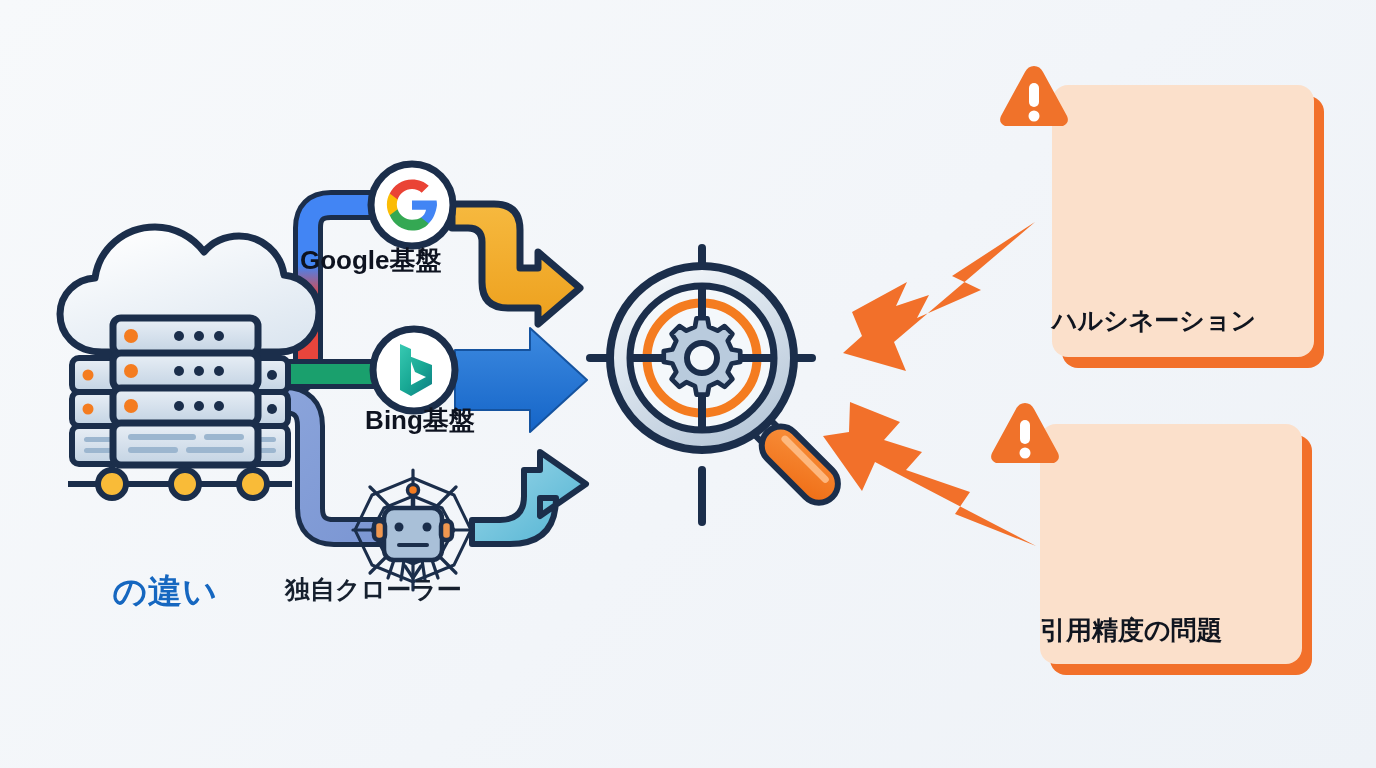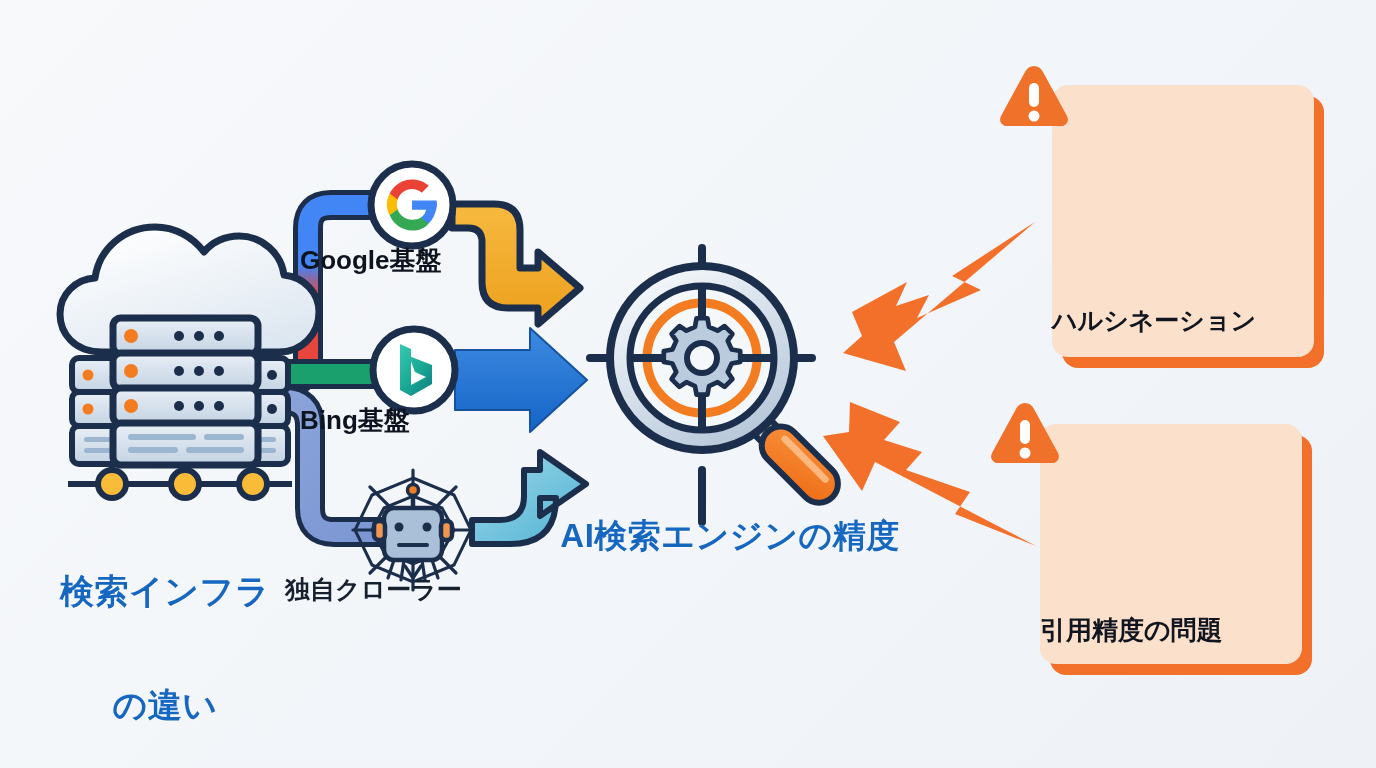--- a/index.html
+++ b/index.html
@@ -50,20 +50,21 @@
     top: 246px;
     width: 240px;
     color: #0e1320;
     font-size: 26px;
     font-weight: 700;
   }
   .lbl-bing {
     left: 300px;
     top: 406px;
     width: 240px;
+    text-align: center;
     color: #0e1320;
     font-size: 26px;
     font-weight: 700;
   }
   .lbl-crawler {
     left: 285px;
     top: 575px;
     width: 270px;
     color: #16202e;
     font-size: 25px;
@@ -469,25 +470,23 @@
     <circle cx="39" cy="55" r="5.5" fill="#ffffff"></circle>
   </svg>
 
   <svg class="warn-badge" id="warn-citation" viewBox="0 0 78 72">
     <path d="M 39 5 Q 45 5 48 11 L 72 55 Q 75 62 68 65 L 10 65 Q 3 62 6 55 L 30 11 Q 33 5 39 5 Z" fill="#f0722a"></path>
     <rect x="34" y="22" width="10" height="24" rx="5" fill="#ffffff"></rect>
     <circle cx="39" cy="55" r="5.5" fill="#ffffff"></circle>
   </svg>
 
   <div class="lbl lbl-infra">
-    <div>検索インフラ</div>
     <div>の違い</div>
   </div>
 
   <div class="lbl lbl-google">Google基盤</div>
 
   <div class="lbl lbl-bing">Bing基盤</div>
 
   <div class="lbl lbl-crawler">独自クローラー</div>
 
-  <div class="lbl lbl-center">AI検索エンジンの精度</div>
 
 </div>
 
 </body></html>

